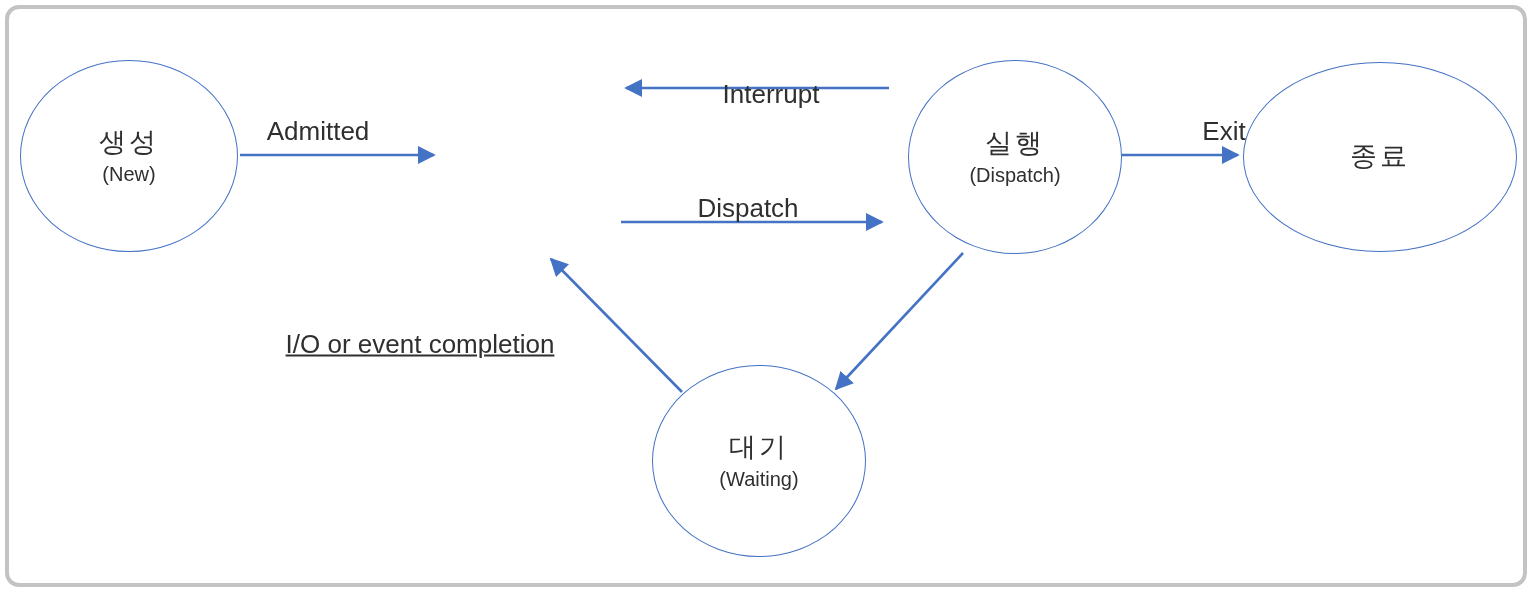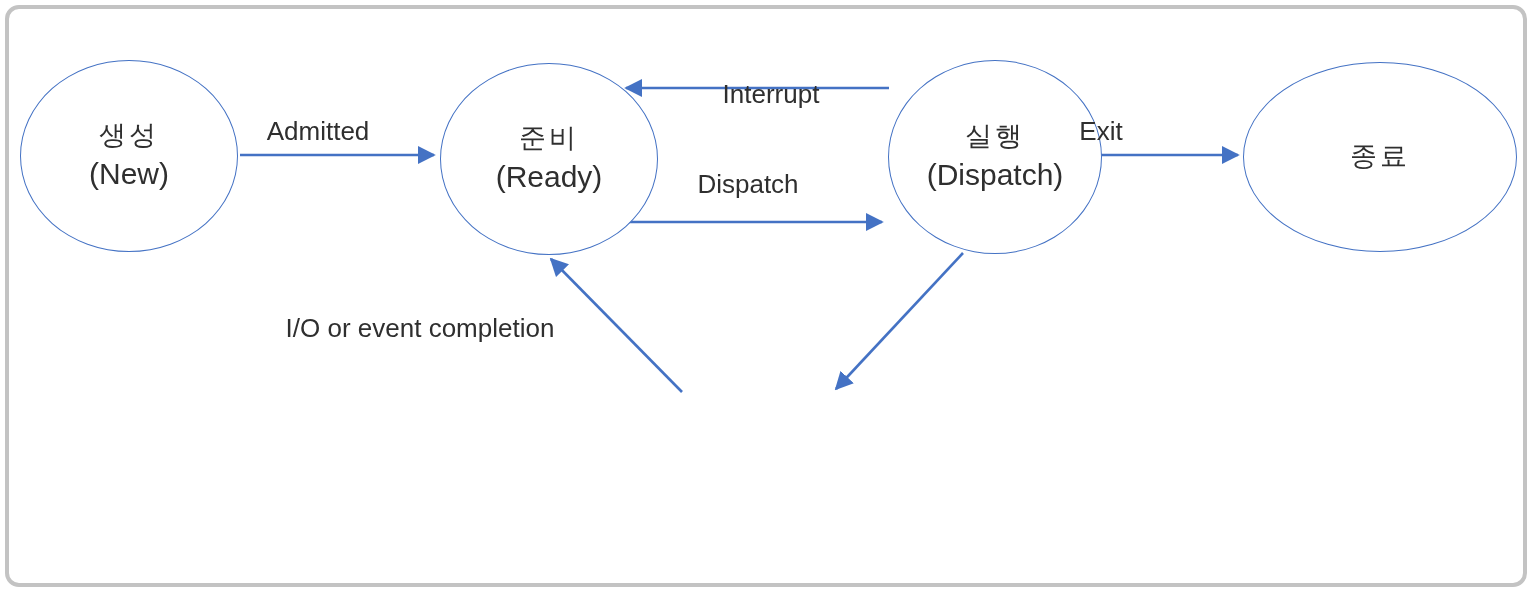--- a/index.html
+++ b/index.html
@@ -41,43 +41,43 @@
     text-align: center;
     color: #2f2f2f;
     line-height: 1.32;
     z-index: 2;
   }
   .node .ko {
     font-size: 27px;
     letter-spacing: 3px;
   }
   .node .en {
-    font-size: 30px;
+    font-size: 20px;
   }
   .edge-label {
     position: absolute;
     transform: translate(-50%, -50%);
     font-size: 26px;
     color: #2f2f2f;
     white-space: nowrap;
     z-index: 3;
   }
   
   .node-new        { left: 20px;   top: 60px;  width: 216px; height: 190px; }
   .node-ready      { left: 440px;  top: 63px;  width: 216px; height: 190px; }
-  .node-running    { left: 888px;  top: 60px;  width: 212px; height: 192px; }
+  .node-running    { left: 908px;  top: 60px;  width: 212px; height: 192px; }
   .node-terminated { left: 1243px; top: 62px;  width: 272px; height: 188px; }
   .node-waiting    { left: 652px;  top: 365px; width: 212px; height: 190px; }
   
   .label-admitted   { left: 318px;  top: 131px; }
   .label-interrupt  { left: 771px;  top: 62px; margin-top: 32px;  }
-  .label-dispatch   { left: 748px;  top: 184px; text-align: right; }
-  .label-exit       { left: 1101px; top: 131px; }
+  .label-dispatch   { left: 748px;  top: 208px; text-align: right; }
+  .label-exit       { left: 1224px; top: 131px; }
   .label-wait       { left: 1022px; top: 342px; }
-  .label-completion { left: 420px;  top: 328px; }
+  .label-completion { left: 420px;  top: 344px; text-decoration: underline; }
 </style>
 </head>
 <body>
 
 <div class="canvas">
 
   <div class="frame"></div>
 
   <svg class="arrow-layer" viewBox="0 0 1532 592">
     <defs>
@@ -91,34 +91,34 @@
     <line x1="1075" y1="155" x2="1238" y2="155" stroke="#4472C4" stroke-width="2.6" marker-end="url(#arrowhead)"></line>
     <line x1="963" y1="253" x2="836" y2="389" stroke="#4472C4" stroke-width="2.6" marker-end="url(#arrowhead)"></line>
     <line x1="682" y1="392" x2="551" y2="259" stroke="#4472C4" stroke-width="2.6" marker-end="url(#arrowhead)"></line>
   </svg>
 
   <div class="node node-new">
     <span class="ko">생성</span>
     <span class="en">(New)</span>
   </div>
 
-  <div class="node node-ready">
-    <span class="ko">준비</span>
-    <span class="en">(Ready)</span>
-  </div>
 
   <div class="node node-running">
     <span class="ko">실행</span>
     <span class="en">(Dispatch)</span>
   </div>
 
   <div class="node node-terminated">
     <span class="ko">종료</span>
   </div>
 
+  <div class="node node-waiting">
+    <span class="ko">대기</span>
+    <span class="en">(Waiting)</span>
+  </div>
 
   <div class="edge-label label-admitted">Admitted</div>
   <div class="edge-label label-interrupt">Interrupt</div>
   <div class="edge-label label-dispatch">Dispatch</div>
   <div class="edge-label label-exit">Exit</div>
   <div class="edge-label label-completion">I/O or event completion</div>
 
 </div>
 
 </body></html>

